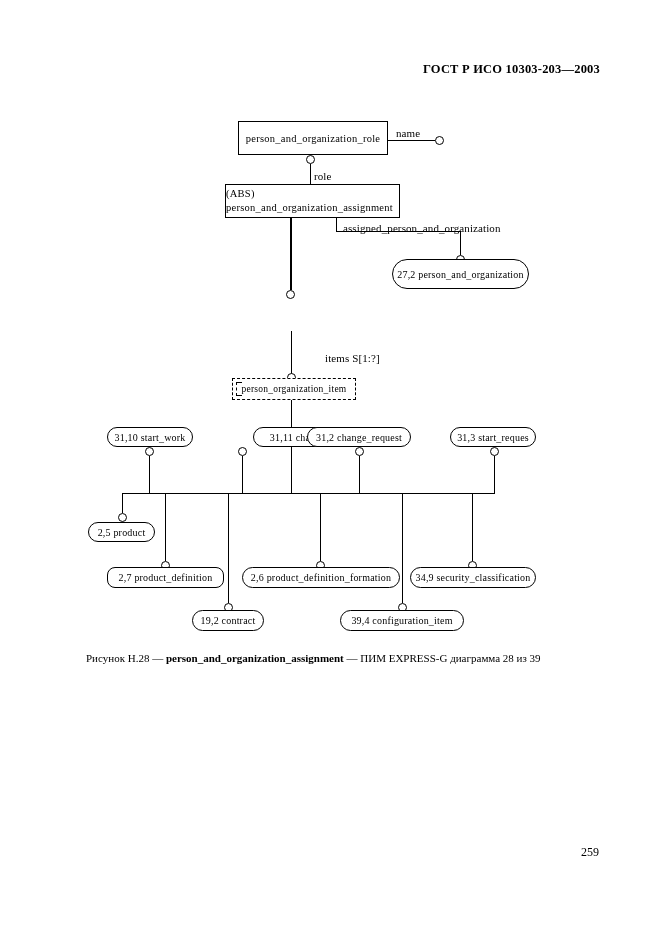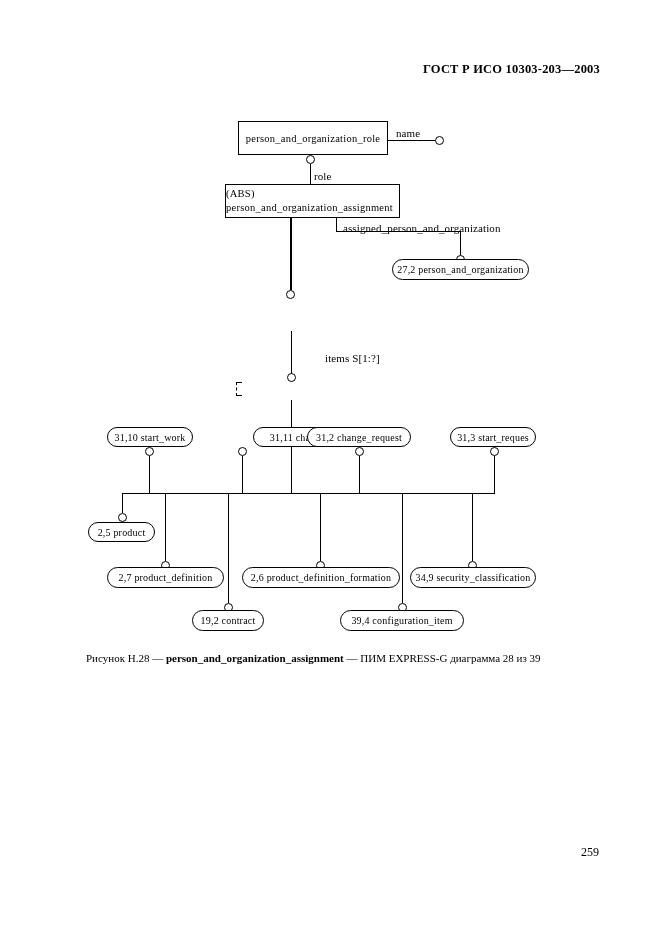--- a/index.html
+++ b/index.html
@@ -89,30 +89,31 @@
       <span>(ABS)</span>
       <span>person_and_organization_assignment</span>
     </div>
 
     <div class="ln v" style="left:336px;top:218px;height:13px;"></div>
     <div class="ln h" style="left:336px;top:231px;width:125px;"></div>
     <div class="ln v" style="left:460px;top:231px;height:24px;"></div>
     <div class="circ" style="left:456px;top:255px;"></div>
     <div class="lbl" style="left:343px;top:222px;">assigned_person_and_organization</div>
 
-    <div class="ref" style="left:392px;top:259px;width:137px;height:21px;">27,2 person_and_organization</div>
+    <div class="ref" style="left:392px;top:259px;width:137px;height:30px;">27,2 person_and_organization</div>
 
     <div class="ln v thick" style="left:290px;top:218px;height:72px;"></div>
     <div class="circ" style="left:286px;top:290px;"></div>
 
 
     <div class="ln v" style="left:291px;top:331px;height:47px;"></div>
     <div class="lbl" style="left:296px;top:352px;margin-left:29px;">items S[1:?]</div>
     <div class="circ" style="left:287px;top:373px;"></div>
 
+    <div class="ent dashed" style="left:232px;top:378px;width:124px;height:22px;">person_organization_item</div>
     <div class="dashed-inner" style="left:236px;top:382px;width:6px;height:14px;"></div>
 
     <div class="ln v" style="left:291px;top:400px;height:93px;"></div>
 
     <div class="ref" style="left:107px;top:427px;width:86px;height:20px;">31,10 start_work</div>
     <div class="circ" style="left:145px;top:447px;"></div>
     <div class="ln v" style="left:149px;top:456px;height:37px;"></div>
 
     <div class="ref" style="left:207px;top:427px;width:89px;height:20px;margin-left:46px;">31,11 change</div>
     <div class="circ" style="left:238px;top:447px;"></div>
@@ -127,21 +128,21 @@
     <div class="ln v" style="left:494px;top:456px;height:37px;"></div>
 
     <div class="ln h" style="left:122px;top:493px;width:373px;"></div>
 
     <div class="ln v" style="left:122px;top:493px;height:20px;"></div>
     <div class="circ" style="left:118px;top:513px;"></div>
     <div class="ref" style="left:88px;top:522px;width:67px;height:20px;">2,5 product</div>
 
     <div class="ln v" style="left:165px;top:493px;height:68px;"></div>
     <div class="circ" style="left:161px;top:561px;"></div>
-    <div class="ref" style="left:107px;top:567px;width:117px;height:21px;">2,7 product_definition</div>
+    <div class="ref" style="left:107px;top:567px;width:117px;height:21px;border-radius:8px;">2,7 product_definition</div>
 
     <div class="ln v" style="left:228px;top:493px;height:110px;"></div>
     <div class="circ" style="left:224px;top:603px;"></div>
     <div class="ref" style="left:192px;top:610px;width:72px;height:21px;">19,2 contract</div>
 
     <div class="ln v" style="left:320px;top:493px;height:68px;"></div>
     <div class="circ" style="left:316px;top:561px;"></div>
     <div class="ref" style="left:242px;top:567px;width:158px;height:21px;">2,6 product_definition_formation</div>
 
     <div class="ln v" style="left:402px;top:493px;height:110px;"></div>

